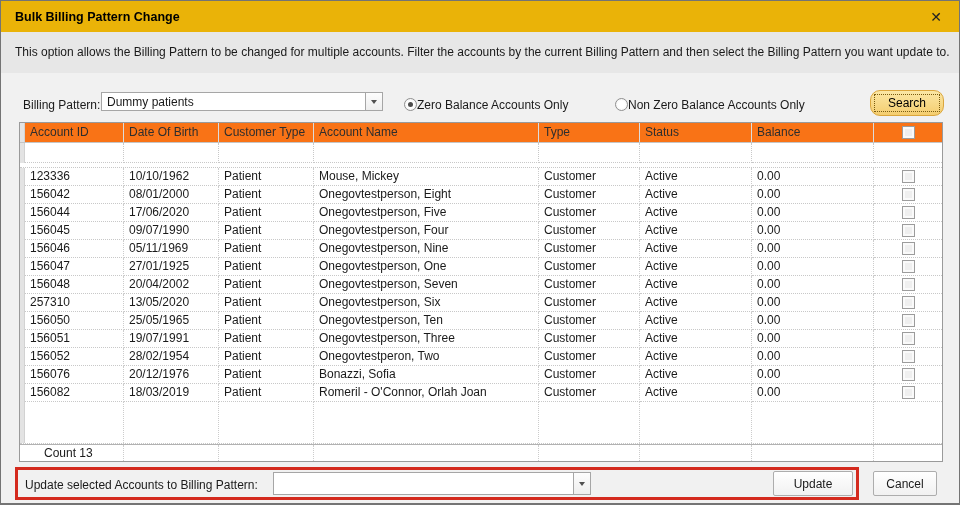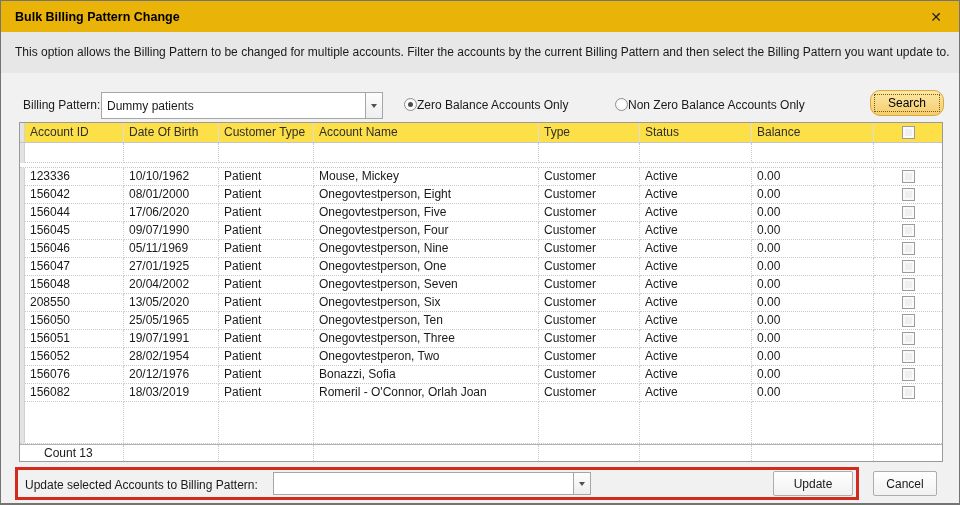--- a/index.html
+++ b/index.html
@@ -42,21 +42,21 @@
     position: absolute; left: 14px; top: 13px; color: #1a1a1a;
   }
   
   .lbl { color: #1a1a1a; }
   #billing-label { position: absolute; left: 22px; top: 97px; }
   .combo {
     position: absolute;
     background: #fff; border: 1px solid #a6a6a6;
     display: flex; align-items: center;
   }
-  #billing-combo { left: 100px; top: 91px; width: 282px; height: 27px; }
+  #billing-combo { left: 100px; top: 91px; width: 282px; height: 19px; }
   .combo .combo-value {
     flex: 1; padding-left: 5px; white-space: nowrap; overflow: hidden;
   }
   .combo .combo-arrow-btn {
     width: 17px; height: 100%;
     border-left: 1px solid #a6a6a6;
     background: linear-gradient(#fdfdfd, #eeeeee);
     display: flex; align-items: center; justify-content: center;
   }
   .tri-down {
@@ -103,21 +103,21 @@
   .grow { display: flex; }
   .cell-ind { flex: 0 0 5px; background: #e3e3e3; border-right: 1px solid #d2d2d2; }
   .c0 { flex: 0 0 99px; }
   .c1 { flex: 0 0 95px; }
   .c2 { flex: 0 0 95px; }
   .c3 { flex: 0 0 225px; }
   .c4 { flex: 0 0 101px; }
   .c5 { flex: 0 0 112px; }
   .c6 { flex: 0 0 122px; }
   .c7 { flex: 1; }
-  .hdr-row { height: 20px; border-bottom: 1px solid #c5c5c5; background: #fde047; }
+  .hdr-row { height: 20px; border-bottom: 1px solid #c5c5c5; background: #f97316; }
   .hdr-cell {
     padding-left: 5px; line-height: 19px; color: #2e2e2e;
     border-right: 1px solid #dcdcdc; white-space: nowrap; overflow: hidden;
   }
   .hdr-cell.last { border-right: none; display: flex; align-items: center; justify-content: center; padding-left: 0; }
   .filt-row { height: 20px; }
   .filt-cell { border-right: 1px dotted #c8c8c8; border-bottom: 1px dotted #c8c8c8; background: #fff; }
   .gap-row { height: 5px; border-bottom: 1px dotted #c8c8c8; }
   .data-row { height: 18px; cursor: default; }
   .data-cell {
@@ -321,21 +321,21 @@
       <div class="data-cell c4 cell-text">Customer</div>
       <div class="data-cell c5 cell-text">Active</div>
       <div class="data-cell c6 cell-text">0.00</div>
       <div class="data-cell c7 chk">
         <span class="checkbox"></span>
       </div>
     </div>
 
     <div class="grow data-row">
       <div class="cell-ind"></div>
-      <div class="data-cell c0 cell-text">208550</div>
+      <div class="data-cell c0 cell-text">257310</div>
       <div class="data-cell c1 cell-text">13/05/2020</div>
       <div class="data-cell c2 cell-text">Patient</div>
       <div class="data-cell c3 cell-text">Onegovtestperson, Six</div>
       <div class="data-cell c4 cell-text">Customer</div>
       <div class="data-cell c5 cell-text">Active</div>
       <div class="data-cell c6 cell-text">0.00</div>
       <div class="data-cell c7 chk">
         <span class="checkbox"></span>
       </div>
     </div>

